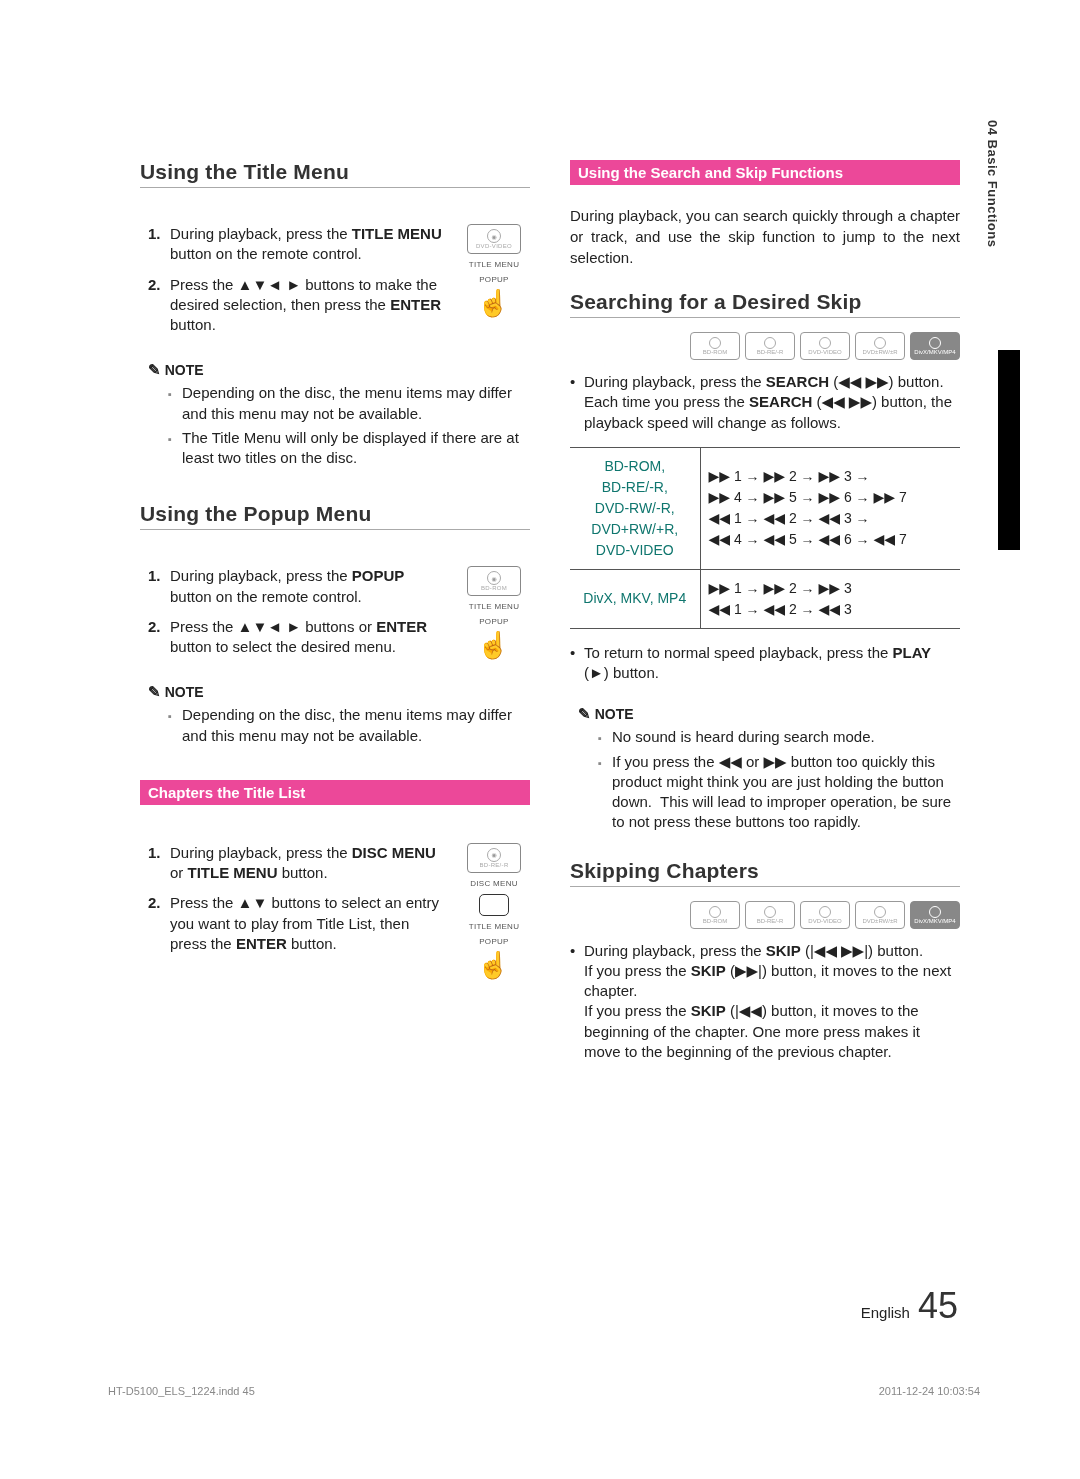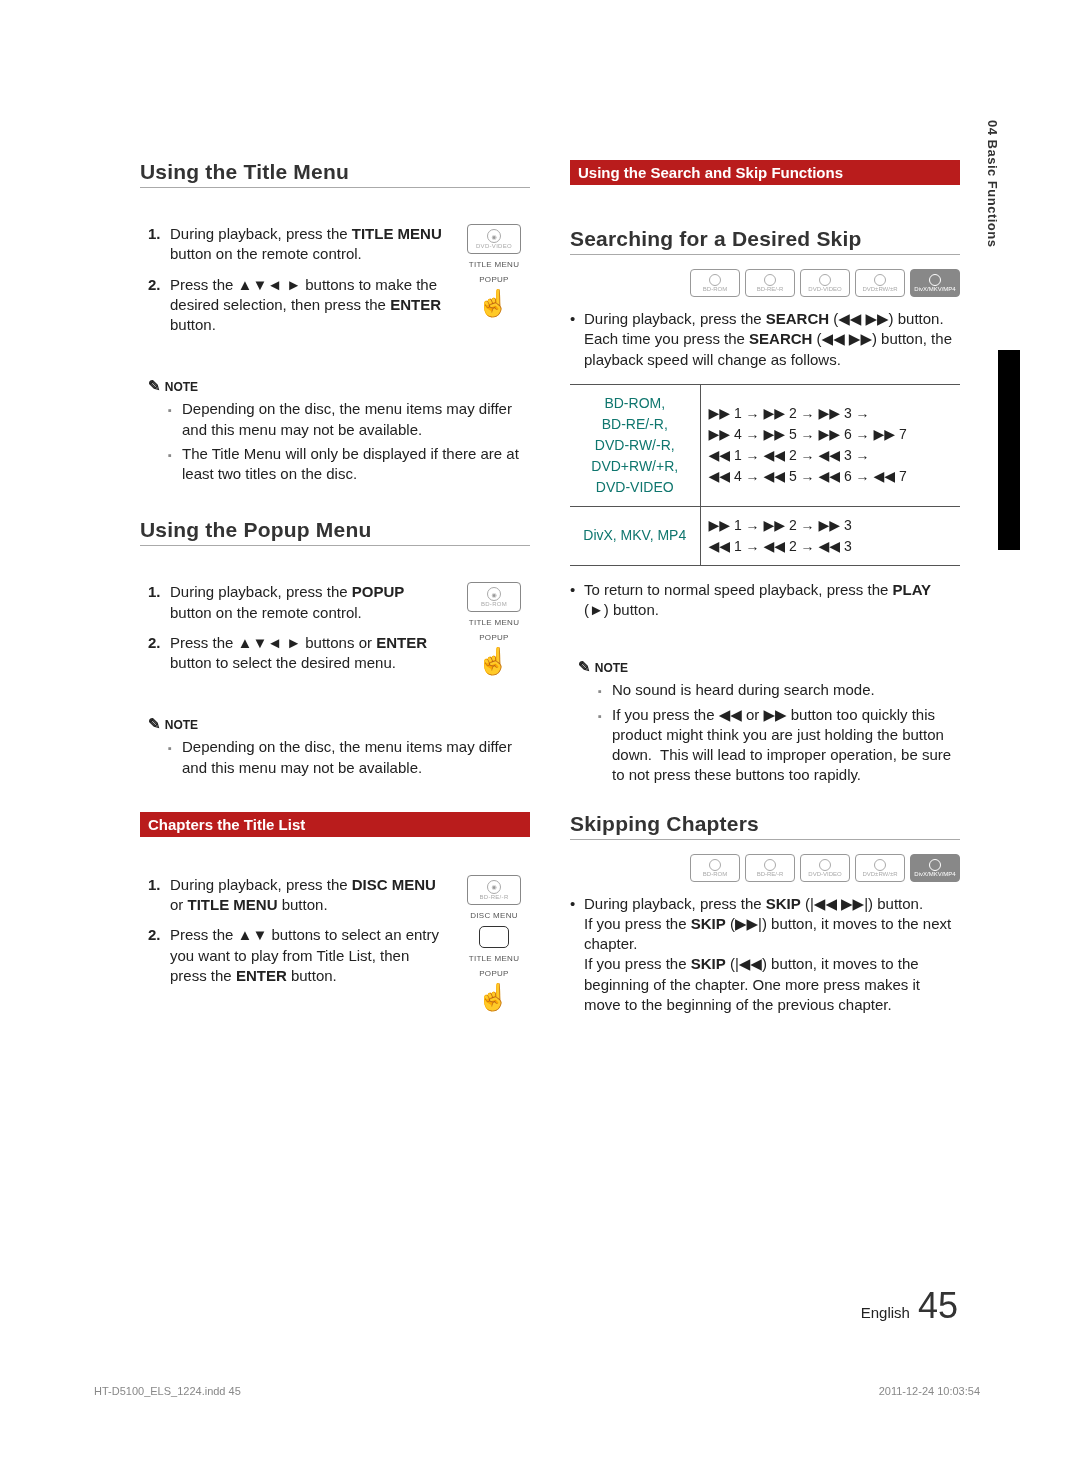--- a/index.html
+++ b/index.html
@@ -27,21 +27,21 @@
     font-size: 21px;
     font-weight: bold;
     color: #333;
     letter-spacing: 0.2px;
     padding-bottom: 3px;
     border-bottom: 1px solid #aaa;
     margin-bottom: 6px;
   }
   .sect-spacer { height: 30px; }
   .sub-bar {
-    background: #b91c1c;
+    background: #ec4899;
     color: #fff;
     font-weight: bold;
     font-size: 15px;
     padding: 4px 8px;
     margin-top: 30px;
     margin-bottom: 20px;
   }
   .sub-bar.first { margin-top: 0; }
   .body-block {
     display: flex;
@@ -64,22 +64,22 @@
     line-height: 1.35;
   }
   ol > li::before {
     content: counter(step) ".";
     position: absolute;
     left: 0;
     font-weight: bold;
   }
   .note-label {
     font-weight: bold;
-    font-size: 12px;
-    margin-top: 32px;
+    font-size: 14px;
+    margin-top: 16px;
     margin-bottom: 4px;
     padding-left: 8px;
   }
   .note-label::before {
     content: "✎ ";
     font-size: 15px;
   }
   ul.note-list {
     list-style: none;
     padding-left: 28px;
@@ -242,21 +242,21 @@
     gap: 8px;
   }
   .footer .pg {
     font-size: 36px;
     font-weight: 400;
     color: #333;
   }
   .meta {
     position: absolute;
     bottom: 82px;
-    left: 94px;
+    left: 108px;
     right: 100px;
     display: flex;
     justify-content: space-between;
     font-size: 11px;
     color: #888;
   }
   .b { font-weight: bold; }
   .sym { font-family: "Arial", sans-serif; }
 </style>
 </head>
@@ -344,20 +344,21 @@
         <div class="tiny-label">POPUP</div>
         <div class="hand">☝</div>
       </div>
     </div>
 
   </div>
 
   <div class="col">
 
     <div class="sub-bar first">Using the Search and Skip Functions</div>
+    <p class="para">During playback, you can search quickly through a chapter or track, and use the skip function to jump to the next selection.</p>
 
     <div class="sect-spacer" style="height:22px"></div>
     <div class="section-title">Searching for a Desired Skip</div>
 
     <div class="disc-row">
       <div class="disc-chip">
           <div class="circ"></div>
           <span>BD-ROM</span>
         </div>
       <div class="disc-chip">

